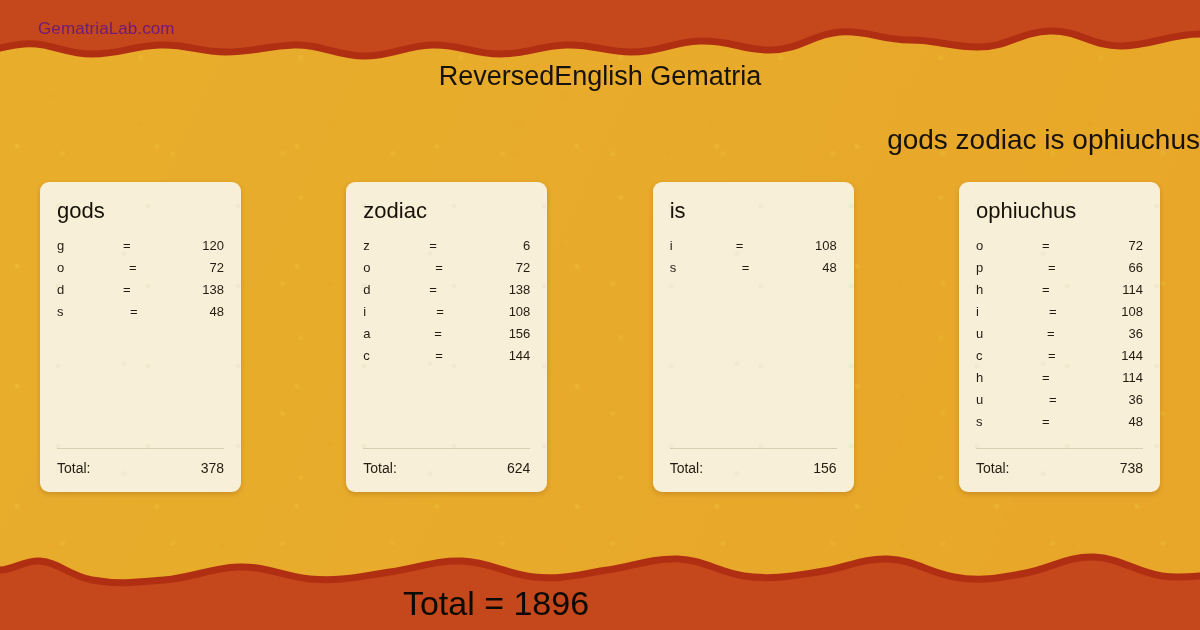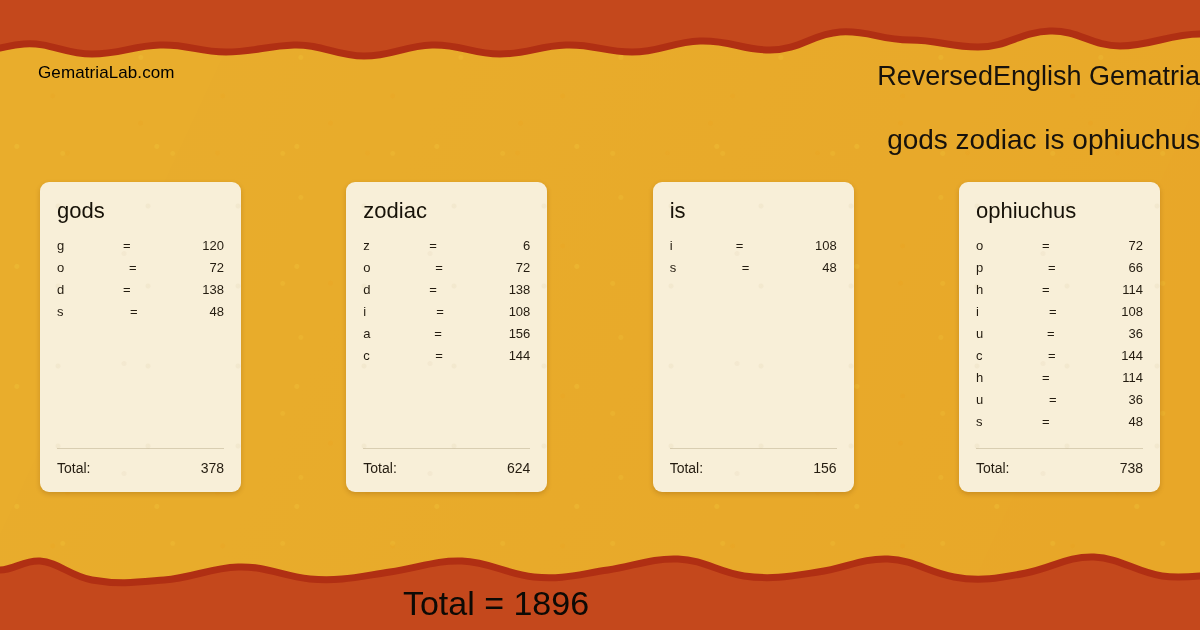--- a/index.html
+++ b/index.html
@@ -47,32 +47,31 @@
   }
   .band svg { display: block; width: 1200px; }
   .band-top { top: 0; height: 70px; }
   .band-bottom { bottom: 0; height: 80px; }
 
   .watermark {
     position: absolute;
     left: 38px;
     top: 19px;
     font-size: 17px;
-    color: #000000;
+    color: #701a75;
     letter-spacing: .1px;
     z-index: 5;
-    margin-top: 44px;
   }
 
   .title {
     position: absolute;
     left: 0;
     top: 61px;
     width: 1200px;
-    text-align: right;
+    text-align: center;
     font-size: 27px;
     color: #17120c;
     z-index: 4;
   }
   .subtitle {
     position: absolute;
     left: 0;
     top: 124px;
     width: 1200px;
     text-align: right;

